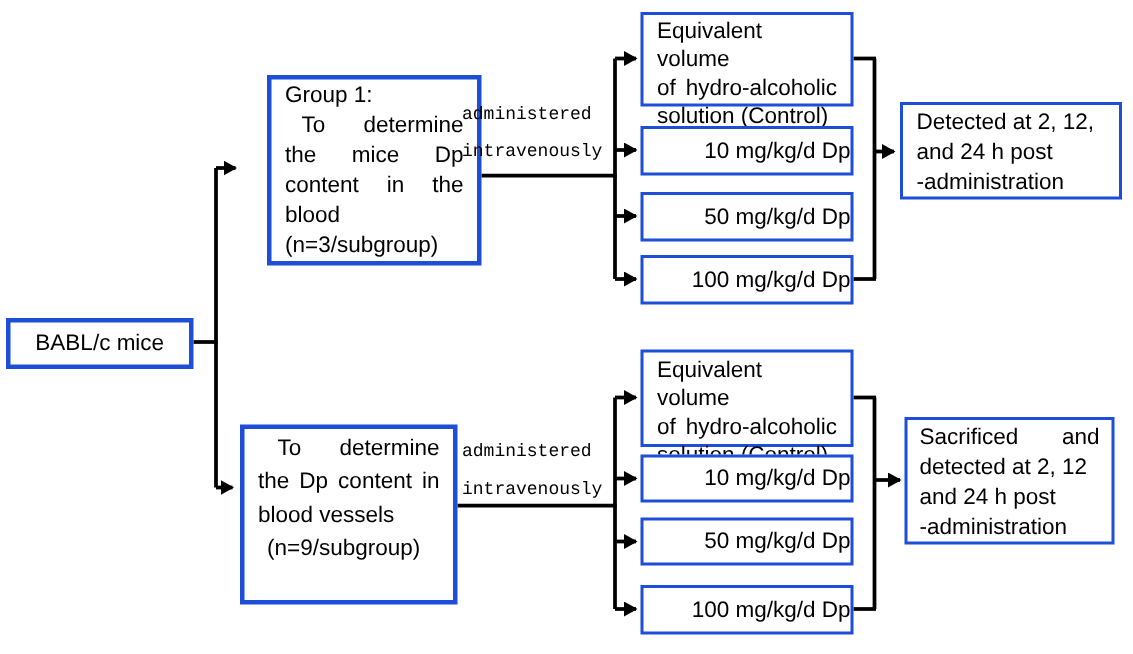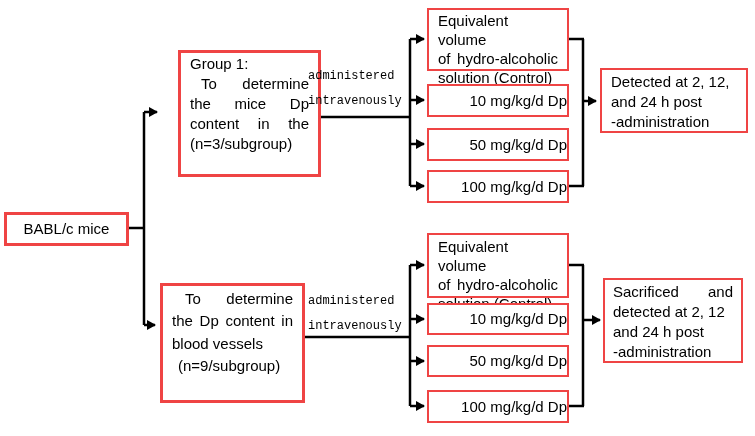--- a/index.html
+++ b/index.html
@@ -3,21 +3,21 @@
 <meta charset="utf-8">
 <style>
   html,body { margin:0; padding:0; background:#ffffff; }
   #canvas {
     position:relative; width:755px; height:436px; background:#ffffff;
     font-family:"Liberation Sans", sans-serif; color:#000;
   }
   #wires { position:absolute; left:0; top:0; width:755px; height:436px; }
   .box {
     position:absolute; box-sizing:border-box; background:#fff;
-    border:2px solid #ef4444; font-size:15px; line-height:20px;
+    border:2px solid #1d4ed8; font-size:15px; line-height:20px;
   }
   .thick { border-width:3px; }
   .center { display:flex; align-items:center; justify-content:center;text-align:center; }
   .vcenter { display:flex; align-items:center; padding-left:13px;justify-content:flex-end; }
   .label { position:absolute; font-size:12px;font-family:Liberation Mono, monospace; }
   .jline { text-align:justify; text-align-last:justify; }
   .line { white-space:nowrap; overflow:hidden; }
   .jline.line { white-space:normal; }
 </style>
 </head>
@@ -66,20 +66,21 @@
 
   <div class="box thick center" style="left:4px; top:212px; width:125px; height:34px;">
     <span class="line">BABL/c mice</span>
   </div>
 
   <div class="box thick" style="left:162px; top:50px; width:143px; height:127px; padding:1px 9px 0;margin-left:16px;">
     <div class="line">Group 1:</div>
     <div class="line jline" style="padding-left:11px;">To determine</div>
     <div class="line jline">the mice Dp</div>
     <div class="line jline">content in the</div>
+    <div class="line">blood</div>
     <div class="line">(n=3/subgroup)</div>
   </div>
 
   <div class="label" style="left:308px; top:64px; width:100px; line-height:25px;">
     <div class="line">administered</div>
     <div class="line">intravenously</div>
   </div>
 
   <div class="box" style="left:427px; top:8px; width:142px; height:63px; padding:1px 9px 0; line-height:19px;">
     <div class="line jline">Equivalent volume</div>

